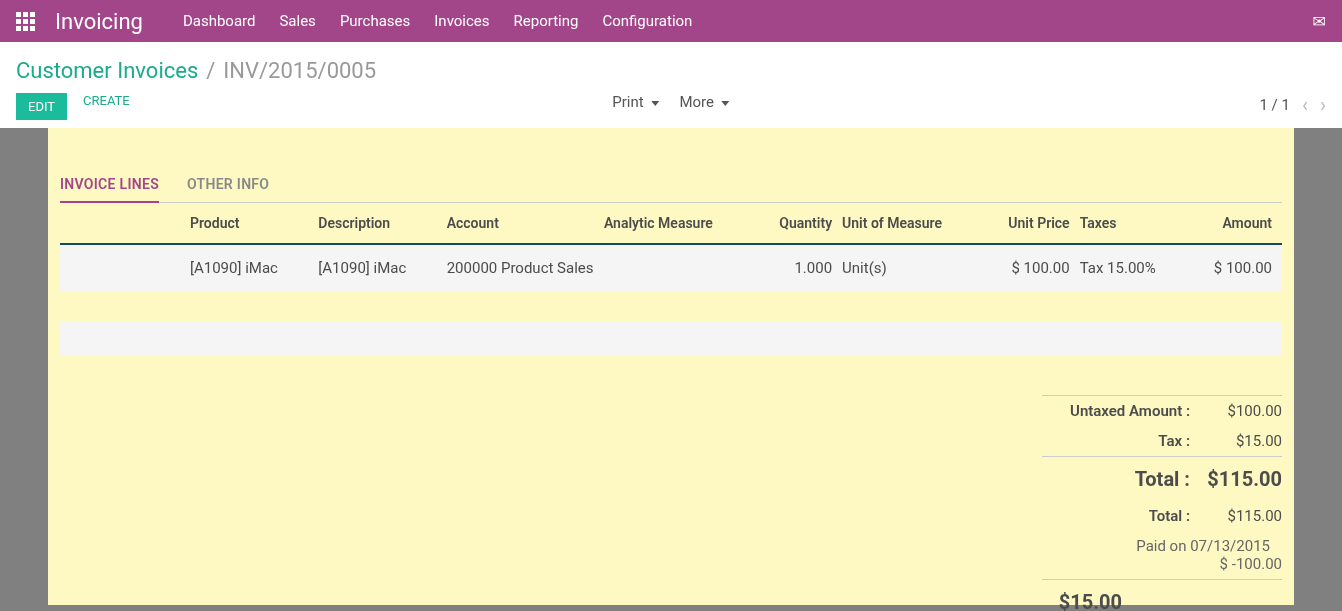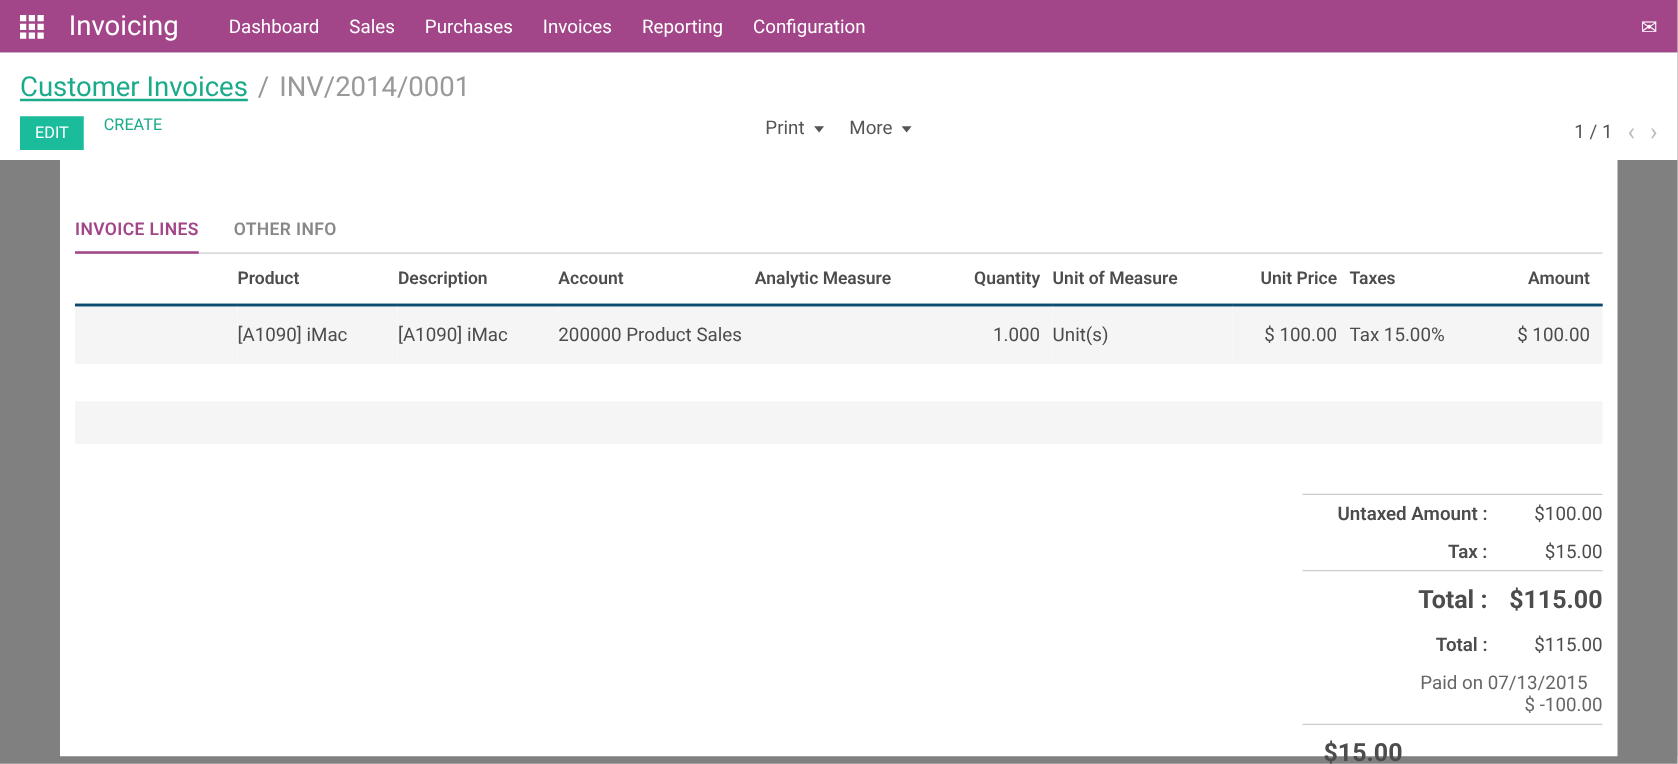--- a/index.html
+++ b/index.html
@@ -61,21 +61,20 @@
     .breadcrumb {
       display: flex;
       align-items: center;
       gap: 8px;
       font-size: 22px;
       margin-bottom: 10px;
     }
     .breadcrumb-link {
       color: #1aab8b;
       cursor: pointer;
-      text-decoration: underline;
     }
     .breadcrumb-sep {
       color: #999;
     }
     .breadcrumb-current {
       color: #999;
     }
     .toolbar {
       display: flex;
       align-items: flex-start;
@@ -132,21 +131,21 @@
       font-size: 20px;
       cursor: pointer;
       user-select: none;
     }
     .main-area {
       background: #808080;
       padding: 0 48px;
       height: calc(611px - 44px - 90px);
     }
     .sheet {
-      background: #ffffff;
+      background: #fef9c3;
       padding: 0 12px 24px 12px;
       height: 100%;
     }
     .tabs {
       display: flex;
       gap: 28px;
       padding-top: 48px;
       border-bottom: 1px solid #ccc;
     }
     .tab {
@@ -255,21 +254,21 @@
     <a>Reporting</a>
     <a>Configuration</a>
   </nav>
   <div class="mail-icon">✉</div>
 </div>
 
 <div class="content-header">
   <div class="breadcrumb">
     <span class="breadcrumb-link">Customer Invoices</span>
     <span class="breadcrumb-sep">/</span>
-    <span class="breadcrumb-current">INV/2014/0001</span>
+    <span class="breadcrumb-current">INV/2015/0005</span>
   </div>
   <div class="toolbar">
     <button class="btn-primary">EDIT</button>
     <button class="btn-link">CREATE</button>
     <div class="toolbar-center">
       <span><span>Print</span> <span class="caret-down"></span></span>
       <span><span>More</span> <span class="caret-down"></span></span>
     </div>
     <div class="toolbar-right">
       <span>1 / 1</span>

